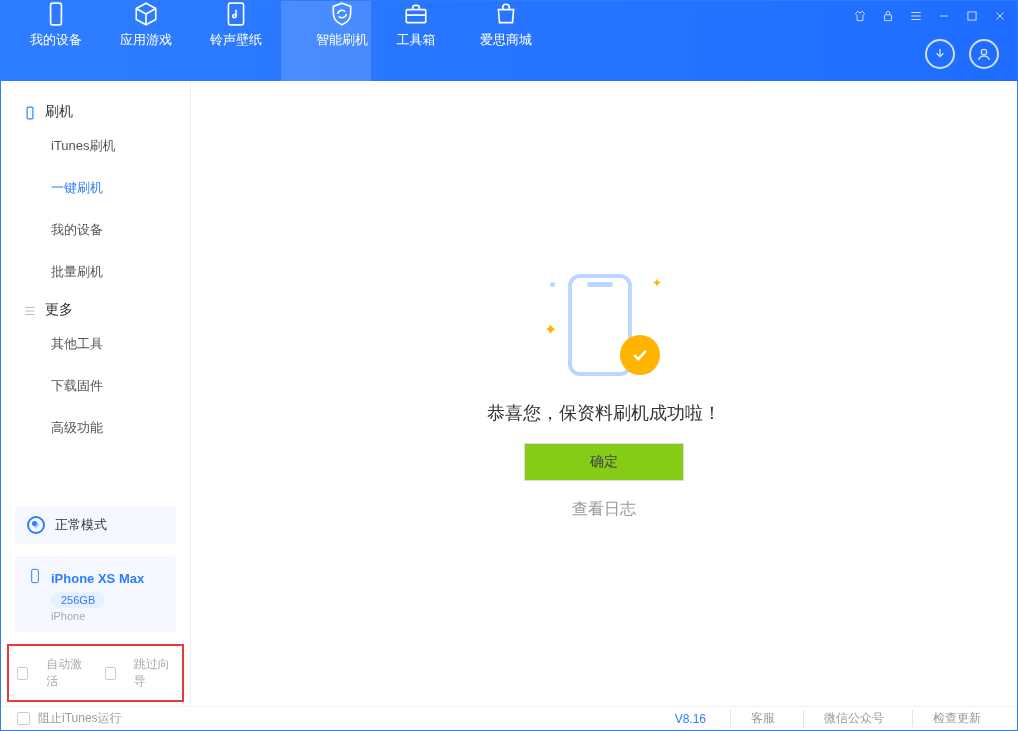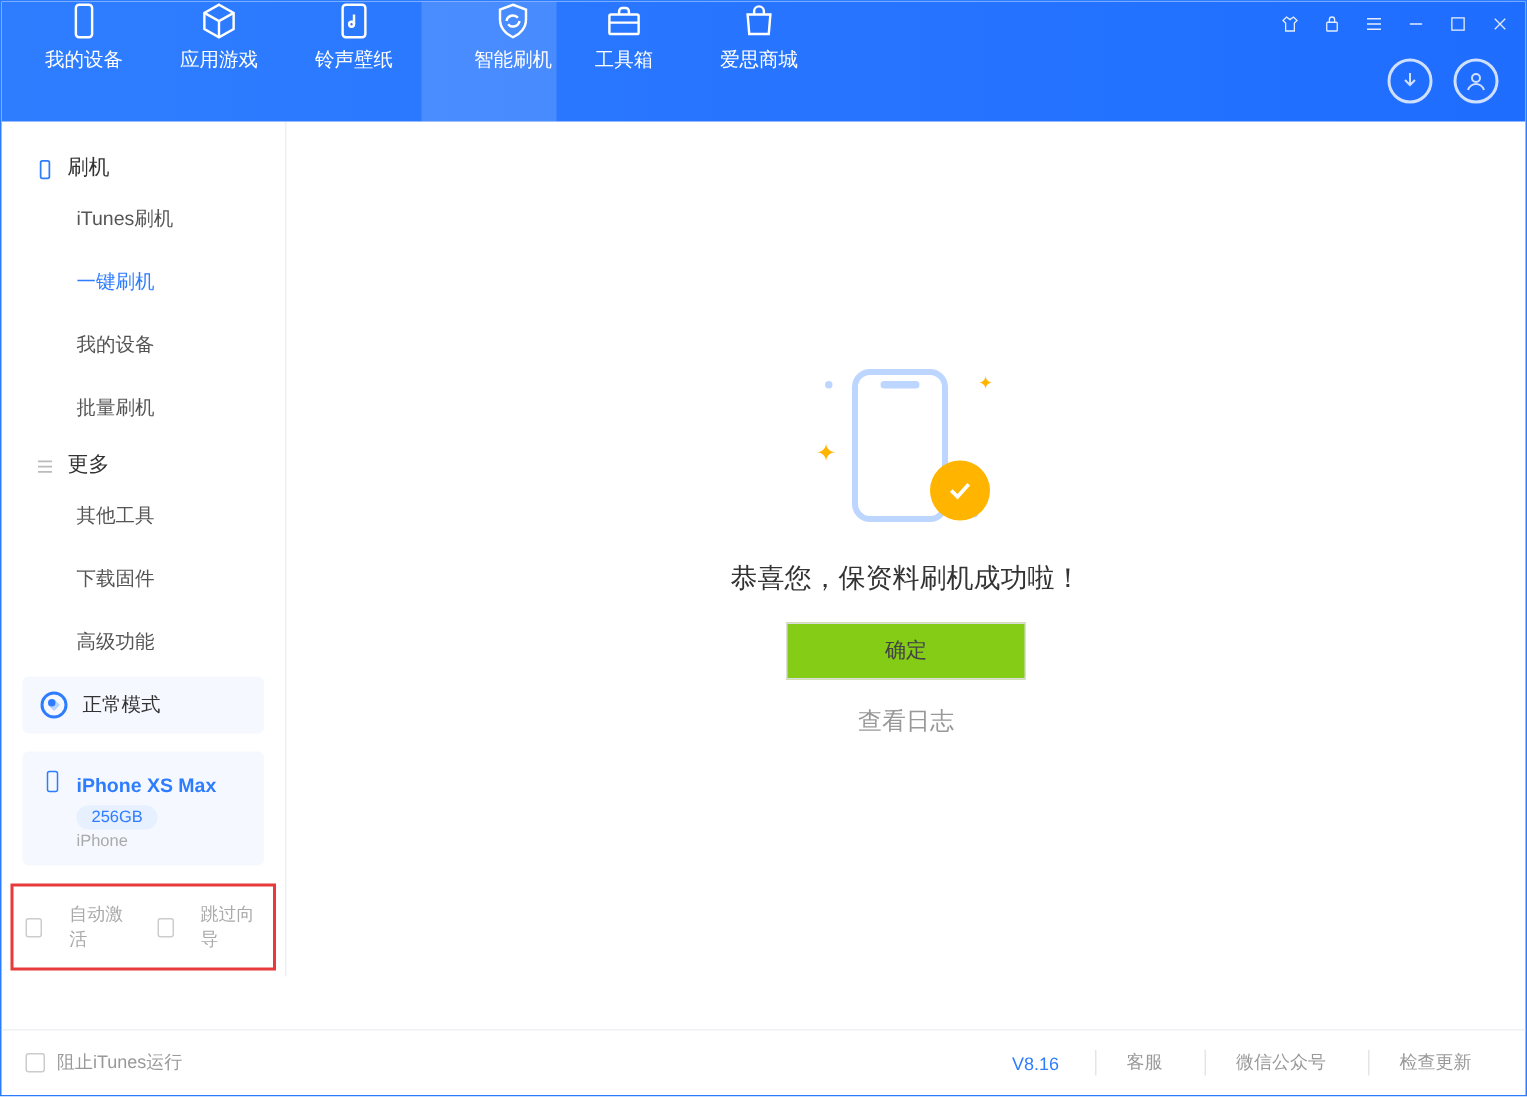--- a/index.html
+++ b/index.html
@@ -60,21 +60,21 @@
 .spark.s1 { left: 0; top: 52px; }
 .spark.s2 { right: 2px; top: 8px; font-size: 12px; }
 .dot-b { position: absolute; width: 5px; height: 5px; background: #bcd6ff; border-radius: 50%; }
 .dot-b.d1{left:6px;top:14px;} .dot-b.d2{right:12px;top:100px;}
 
 .success-text { font-size: 18px; color: #333; }
 .ok-btn { width: 160px; height: 38px; border: 1px solid #ddd; background: #84cc16; font-size: 14px; color: #444; cursor: pointer; }
 .log-link { font-size: 16px; color: #999; cursor: pointer; }
 
 
-.footer { height: 44px; border-top: 1px solid #eef0f3; display: flex; align-items: center; padding: 0 16px; font-size: 12px; color: #999; gap: 8px; margin-top: 35px; }
+.footer { height: 24px; border-top: 1px solid #eef0f3; display: flex; align-items: center; padding: 0 16px; font-size: 12px; color: #999; gap: 8px; }
 .footer .spacer { flex: 1; }
 .footer .ver { color: #2f7dff; margin-right: 16px; }
 .footer .flink { color: #999; padding: 0 20px; border-left: 1px solid #e5e5e5; cursor: pointer; }
 .footer .flink:first-of-type { border-left: 1px solid #e5e5e5; }
 </style>
 </head>
 <body>
 
 <div class="window">
 

